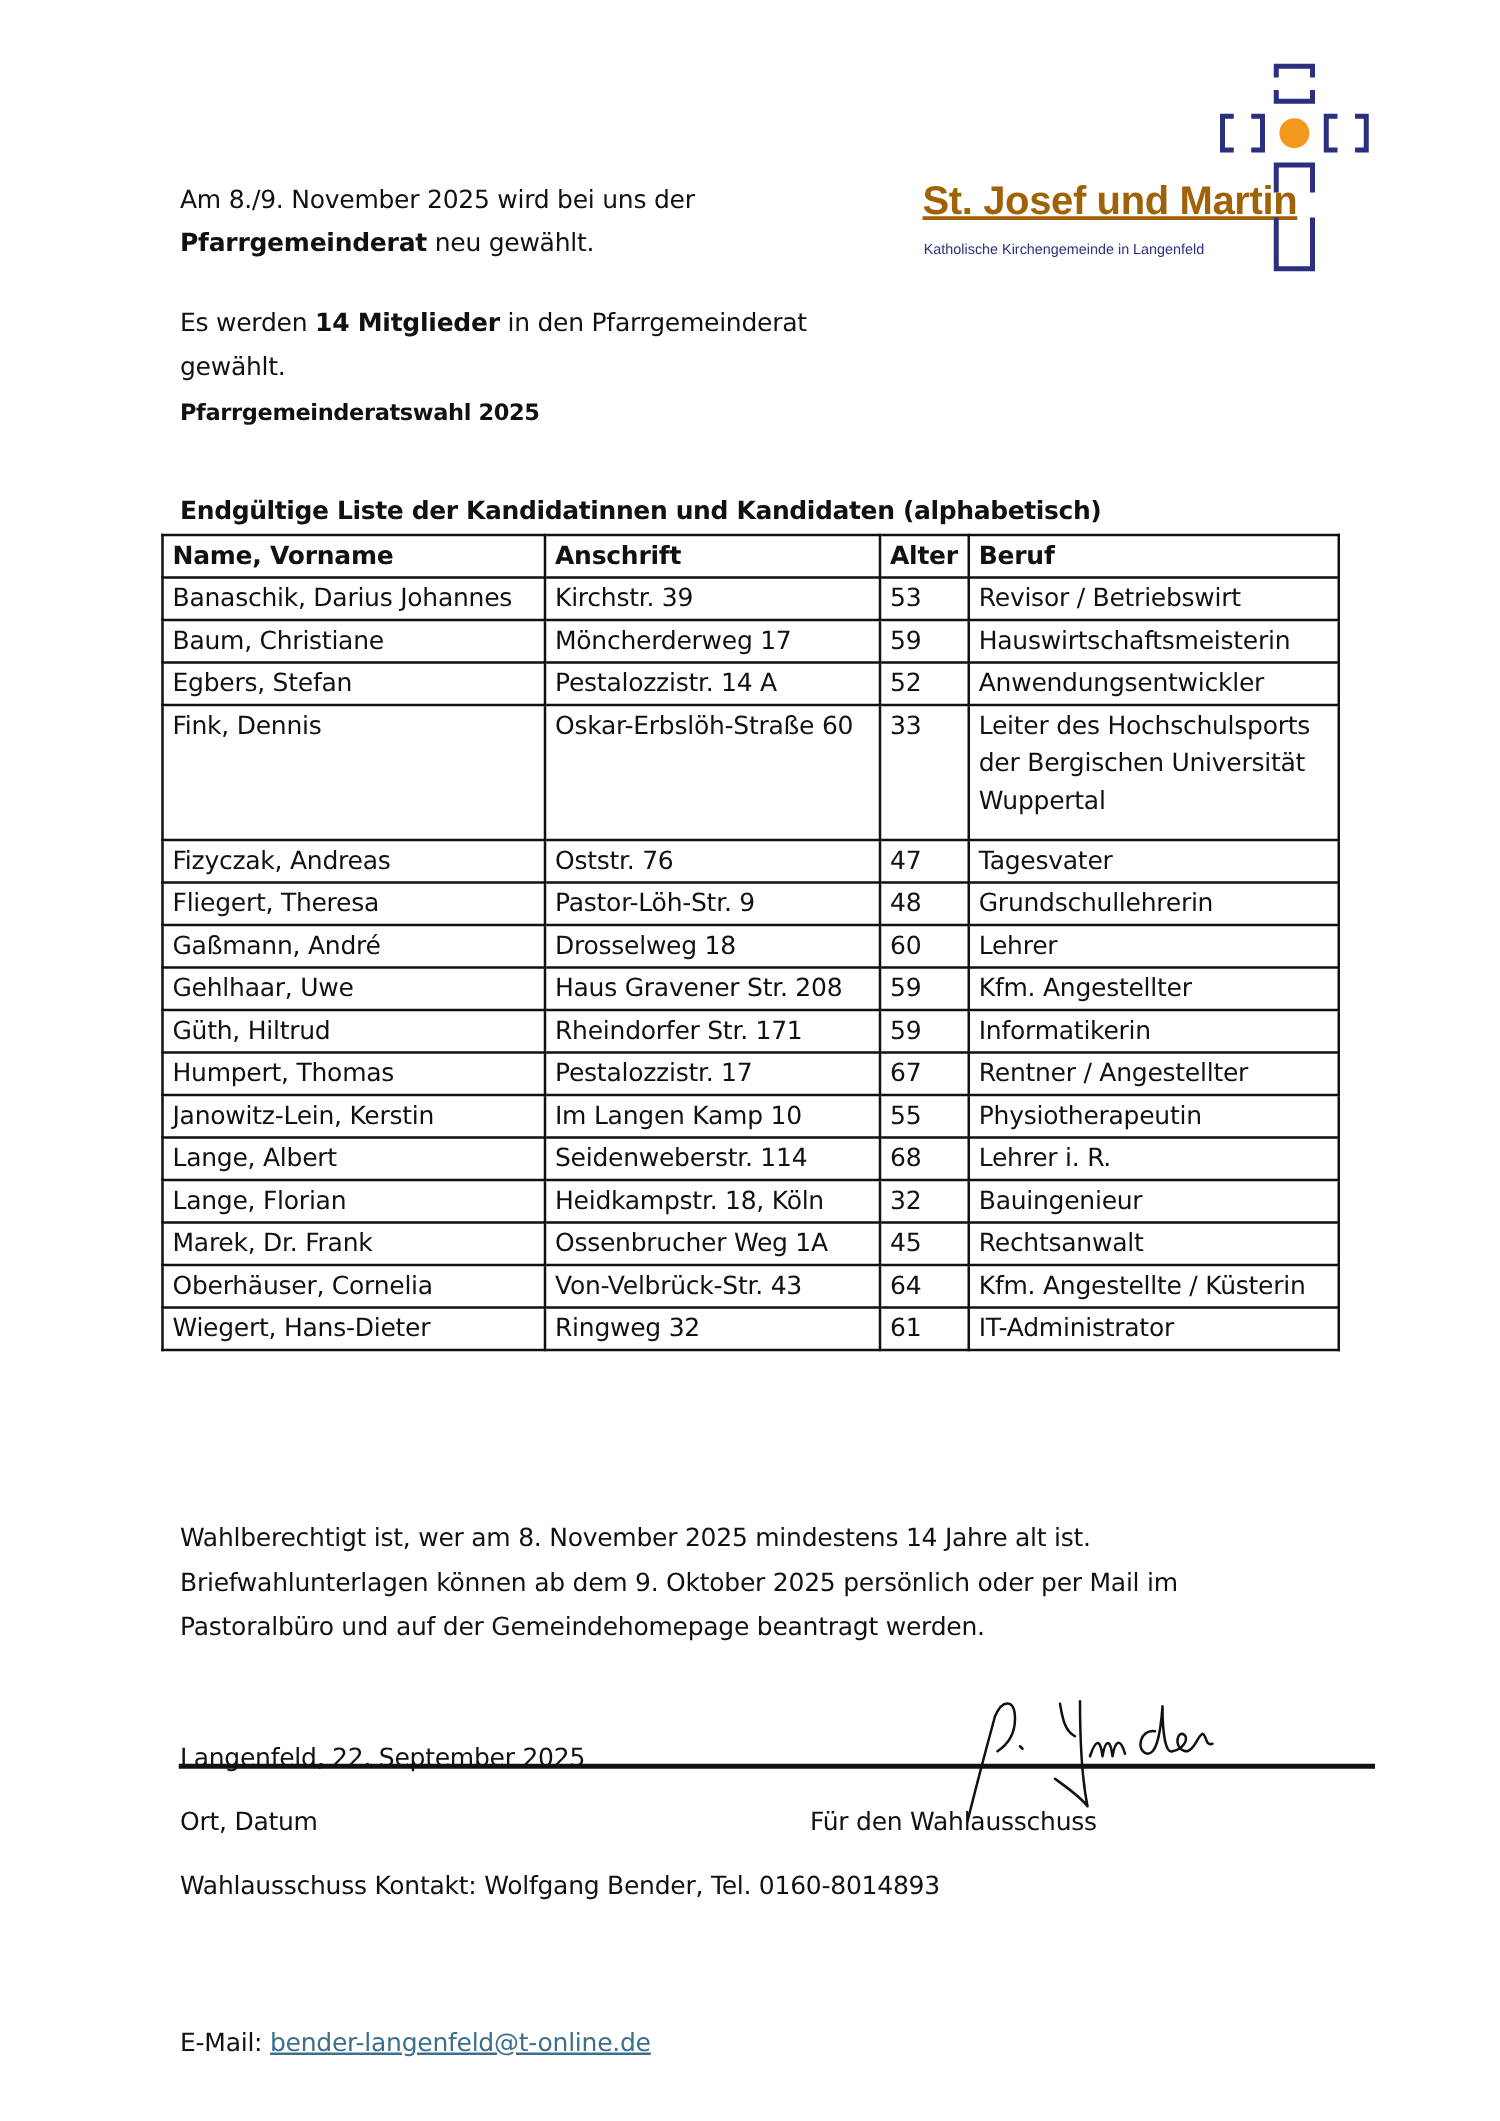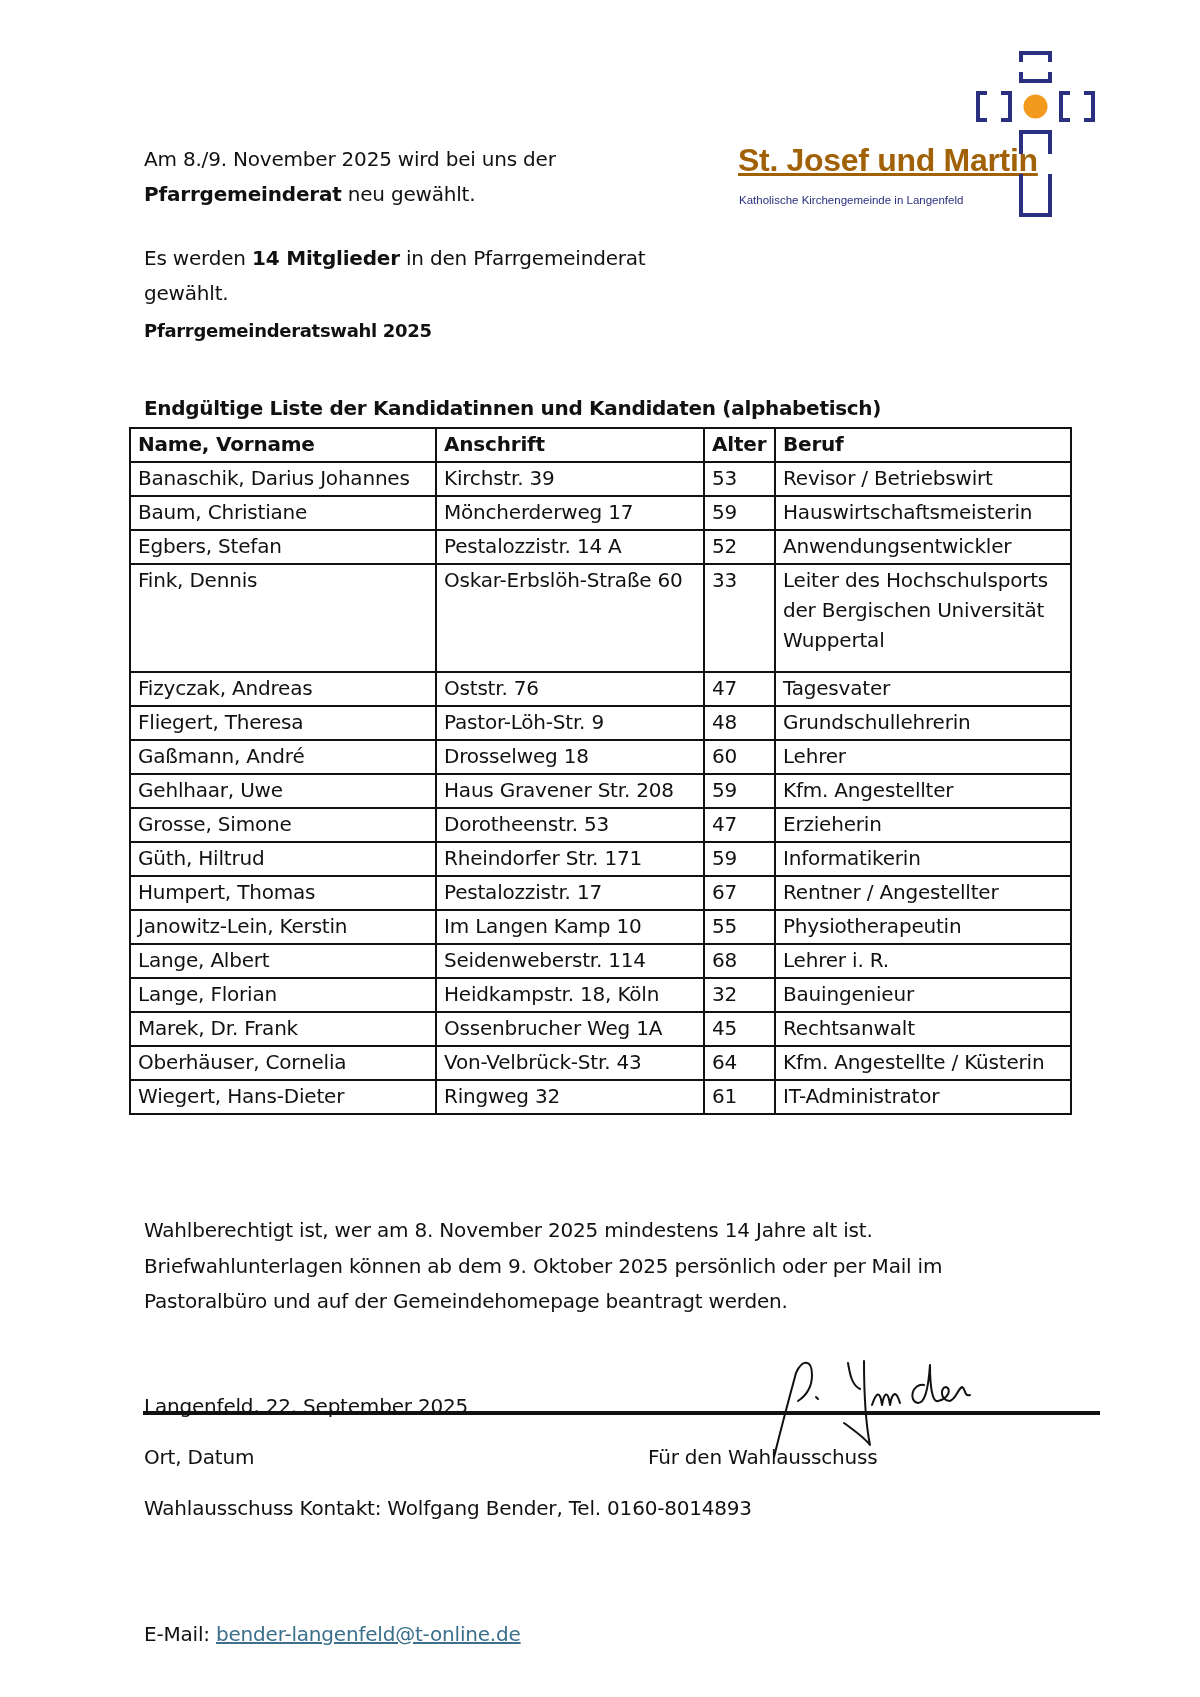--- a/index.html
+++ b/index.html
@@ -138,26 +138,20 @@
         <td>60</td>
         <td>Lehrer</td>
       </tr>
       <tr>
         <td>Gehlhaar, Uwe</td>
         <td>Haus Gravener Str. 208</td>
         <td>59</td>
         <td>Kfm. Angestellter</td>
       </tr>
       <tr>
-        <td>Grosse, Simone</td>
-        <td>Dorotheenstr. 53</td>
-        <td>47</td>
-        <td>Erzieherin</td>
-      </tr>
-      <tr>
         <td>Güth, Hiltrud</td>
         <td>Rheindorfer Str. 171</td>
         <td>59</td>
         <td>Informatikerin</td>
       </tr>
       <tr>
         <td>Humpert, Thomas</td>
         <td>Pestalozzistr. 17</td>
         <td>67</td>
         <td>Rentner / Angestellter</td>

